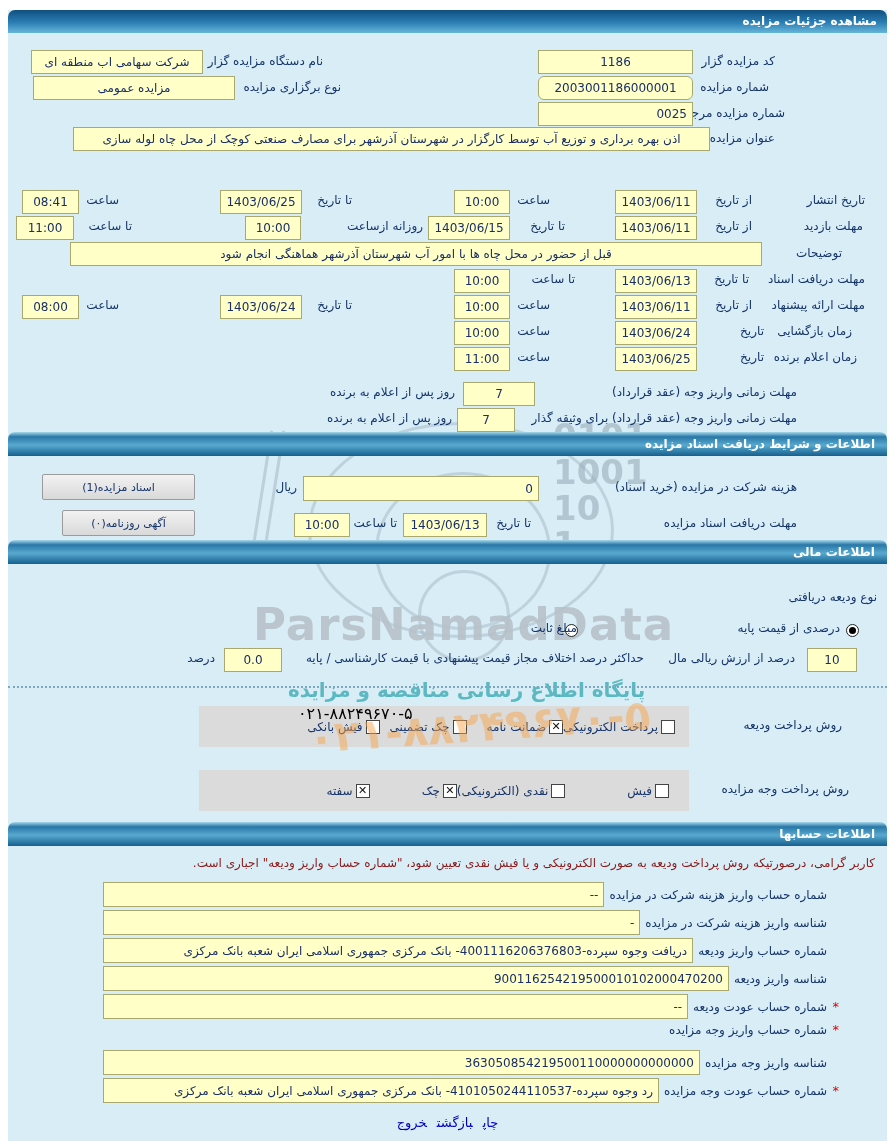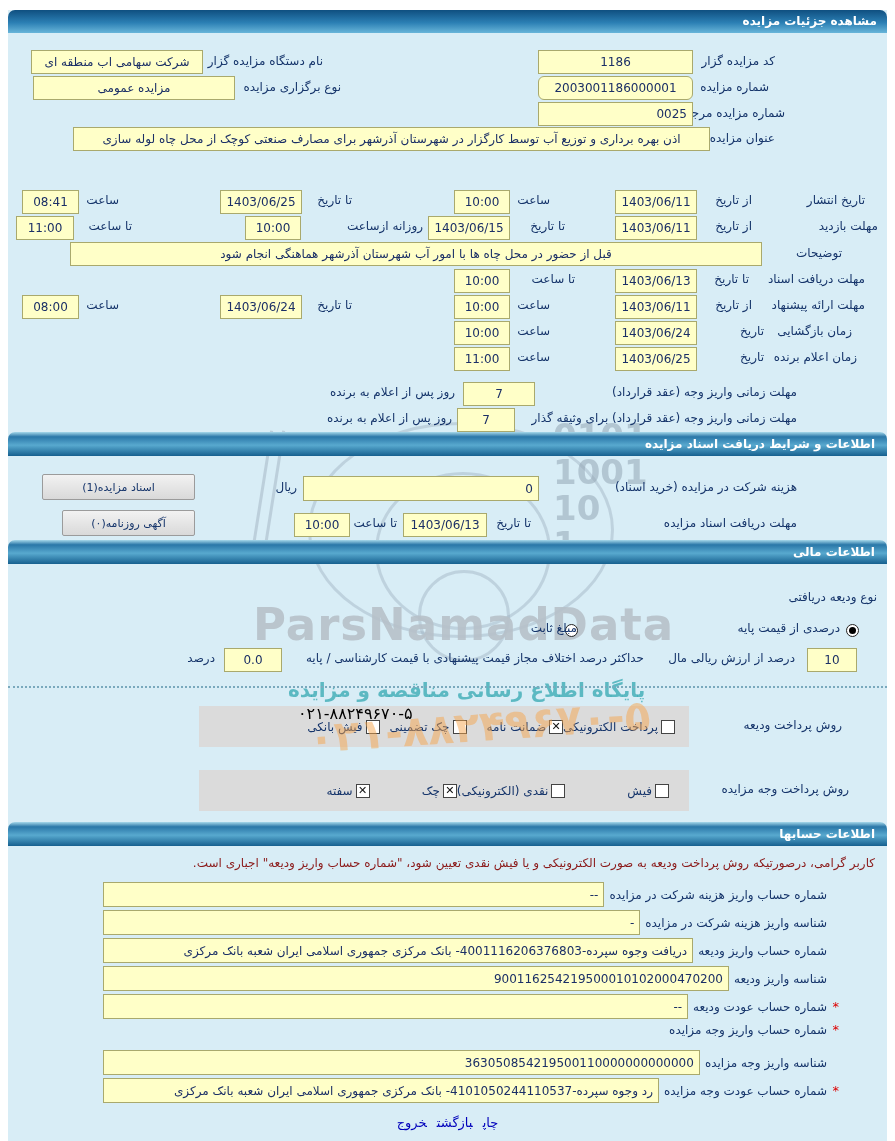--- a/index.html
+++ b/index.html
@@ -105,21 +105,21 @@
   <div class="abs lbl" style="top:183px;right:22px;">تاریخ انتشار</div>
   <div class="abs sub" style="top:183px;right:135px;">از تاریخ</div>
   <div class="abs inp" style="top:180px;right:190px;width:82px;">1403/06/11</div>
   <div class="abs sub" style="top:183px;right:337px;">ساعت</div>
   <div class="abs inp" style="top:180px;right:377px;width:56px;">10:00</div>
   <div class="abs sub" style="top:183px;right:535px;">تا تاریخ</div>
   <div class="abs inp" style="top:180px;right:585px;width:82px;">1403/06/25</div>
   <div class="abs sub" style="top:183px;right:768px;">ساعت</div>
   <div class="abs inp" style="top:180px;right:808px;width:57px;">08:41</div>
 
-  <div class="abs lbl" style="top:209px;right:9px;">مهلت بازدید</div>
+  <div class="abs lbl" style="top:209px;right:24px;">مهلت بازدید</div>
   <div class="abs sub" style="top:209px;right:135px;">از تاریخ</div>
   <div class="abs inp" style="top:206px;right:190px;width:82px;">1403/06/11</div>
   <div class="abs sub" style="top:209px;right:322px;">تا تاریخ</div>
   <div class="abs inp" style="top:206px;right:377px;width:82px;">1403/06/15</div>
   <div class="abs sub" style="top:209px;right:464px;">روزانه ازساعت</div>
   <div class="abs inp" style="top:206px;right:586px;width:56px;">10:00</div>
   <div class="abs sub" style="top:209px;right:755px;">تا ساعت</div>
   <div class="abs inp" style="top:206px;right:813px;width:58px;">11:00</div>
 
   <div class="abs lbl" style="top:236px;right:45px;">توضیحات</div>

